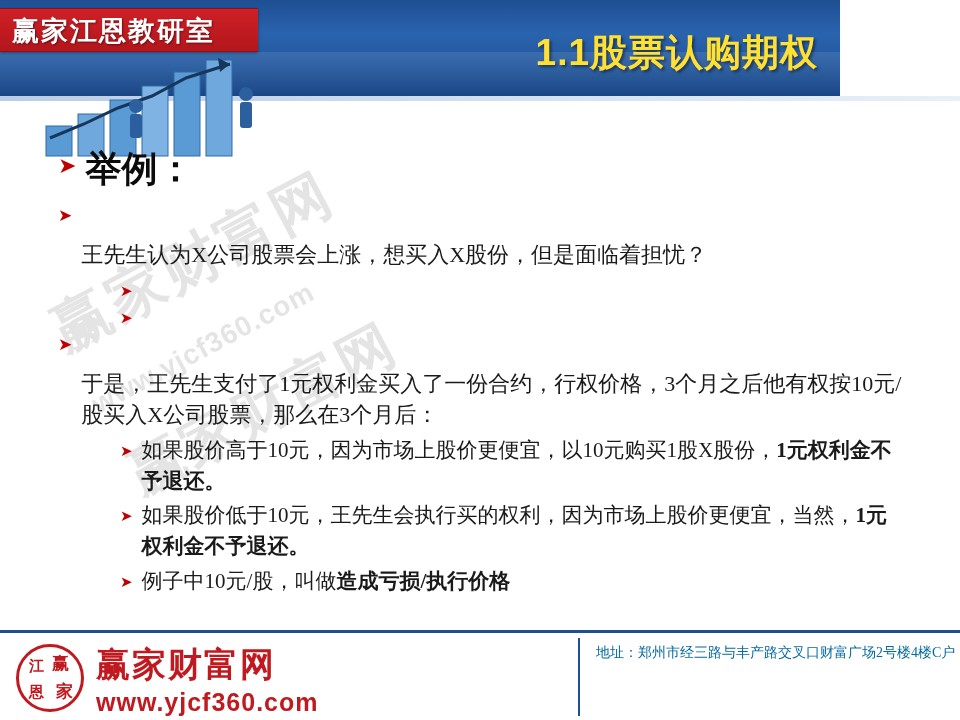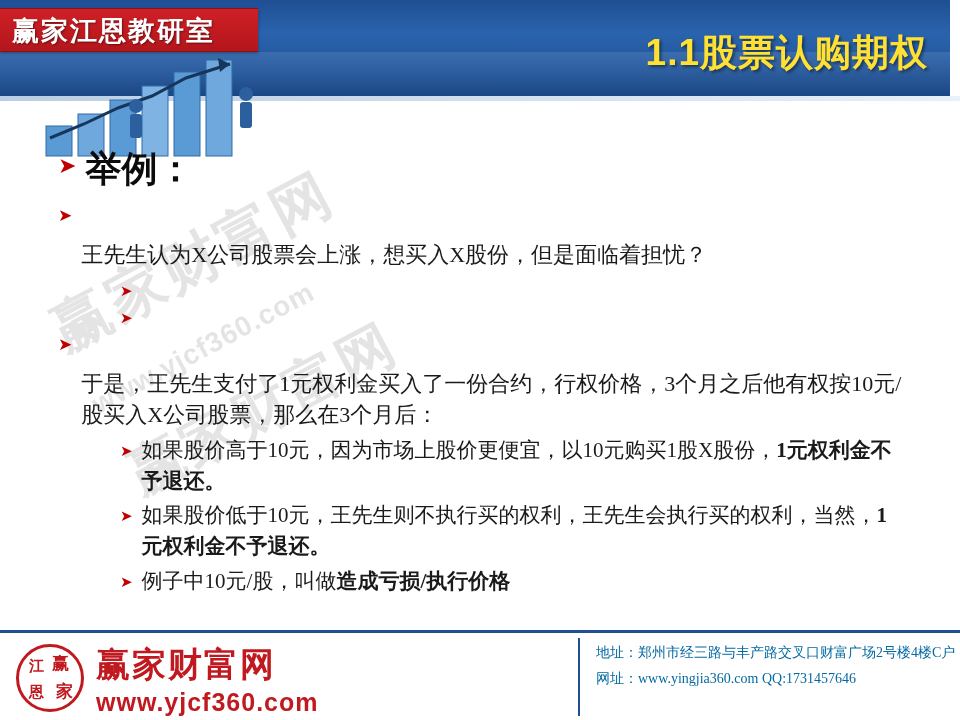--- a/index.html
+++ b/index.html
@@ -20,21 +20,21 @@
     width: 960px;
     height: 720px;
     background: #ffffff;
     overflow: hidden;
   }
 
   
   .header {
     position: absolute;
     left: 0; top: 0;
-    width: 950px;
+    width: 840px;
     height: 96px;
     background: linear-gradient(to bottom, #1f4f93 0%, #2a63ad 35%, #21569c 70%, #1b4684 100%);
     overflow: hidden;
   }
   .header-sheen {
     position: absolute;
     left: 0; top: 52px;
     width: 960px; height: 44px;
     background: linear-gradient(to bottom, rgba(255,255,255,0.10), rgba(255,255,255,0.0));
   }
@@ -310,21 +310,21 @@
         <div class="row l1">
           <span class="bullet">➤</span>
           <span class="txt"><span>于是，王先生支付了1元权利金买入了一份合约，行权价格，3个月之后他有权按10元/股买入X公司股票，那么在3个月后：</span></span>
         </div>
         <div class="row l2">
           <span class="bullet">➤</span>
           <span class="txt"><span>如果股价高于10元，因为市场上股价更便宜，以10元购买1股X股份，</span><span class="b">1元权利金不予退还。</span></span>
         </div>
         <div class="row l2">
           <span class="bullet">➤</span>
-          <span class="txt"><span>如果股价低于10元，王先生则不执行买的权利，王先生会执行买的权利，当然，</span><span class="b">1元权利金不予退还。</span></span>
+          <span class="txt"><span>如果股价低于10元，王先生会执行买的权利，因为市场上股价更便宜，当然，</span><span class="b">1元权利金不予退还。</span></span>
         </div>
         <div class="row l2">
           <span class="bullet">➤</span>
           <span class="txt"><span>例子中10元/股，叫做</span><span class="b">造成亏损/执行价格</span></span>
         </div>
       </div>
 
   </div>
 
   <div class="footer">
@@ -337,17 +337,16 @@
       <span class="s4">家</span>
     </div>
 
     <div class="footer-brand">赢家财富网</div>
     <div class="footer-url">www.yjcf360.com</div>
 
     <div class="footer-divider"></div>
 
     <div class="footer-info">
       <div>地址：郑州市经三路与丰产路交叉口财富广场2号楼4楼C户</div>
-      <div>网址：www.yingjia360.com  QQ:1731457646</div>
     </div>
   </div>
 
 </div>
 
 </body></html>

